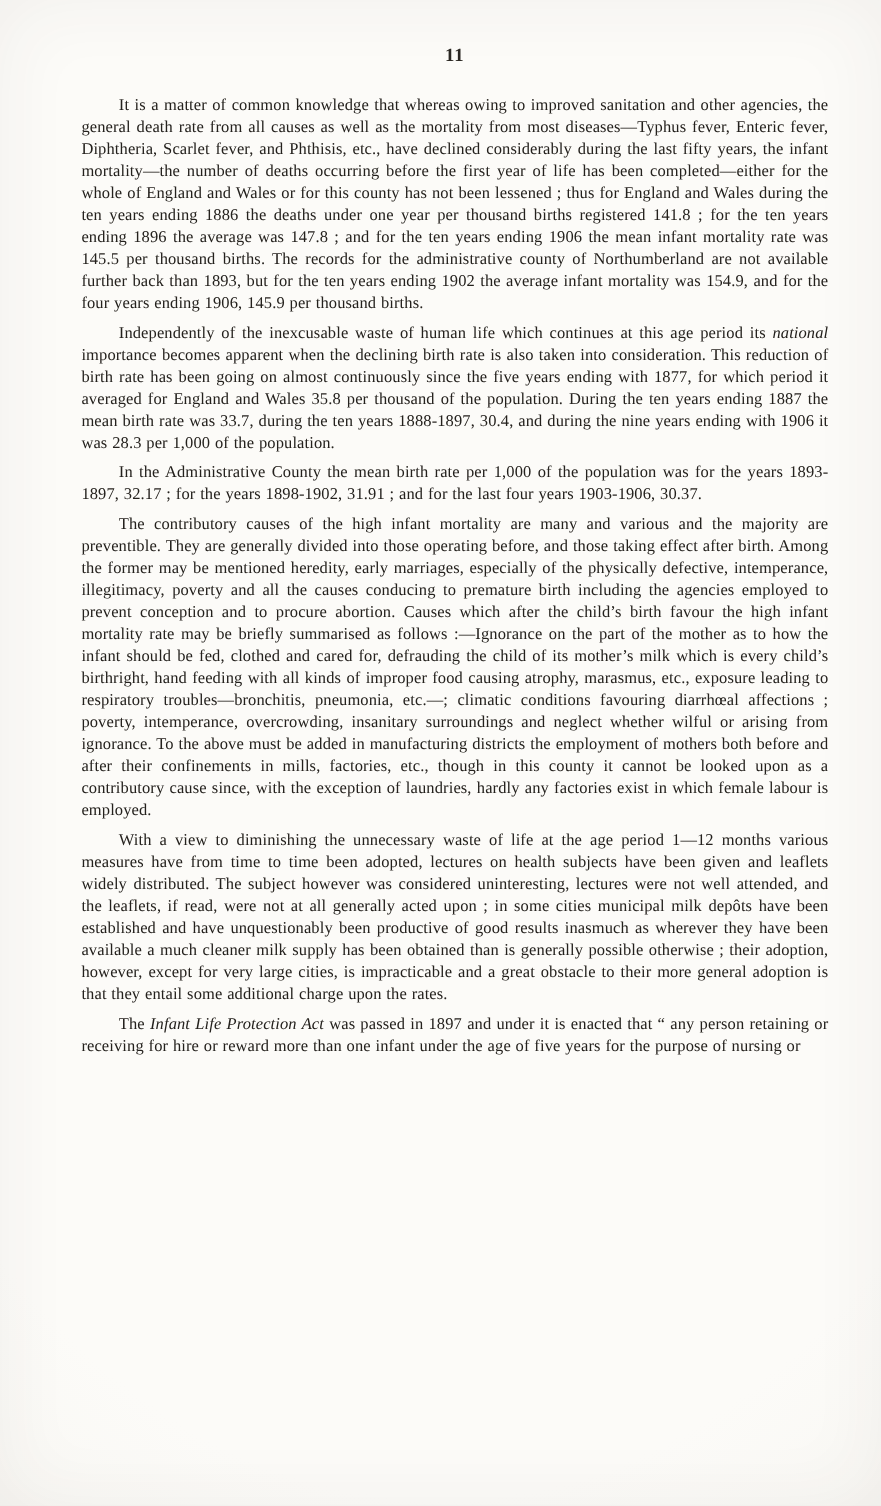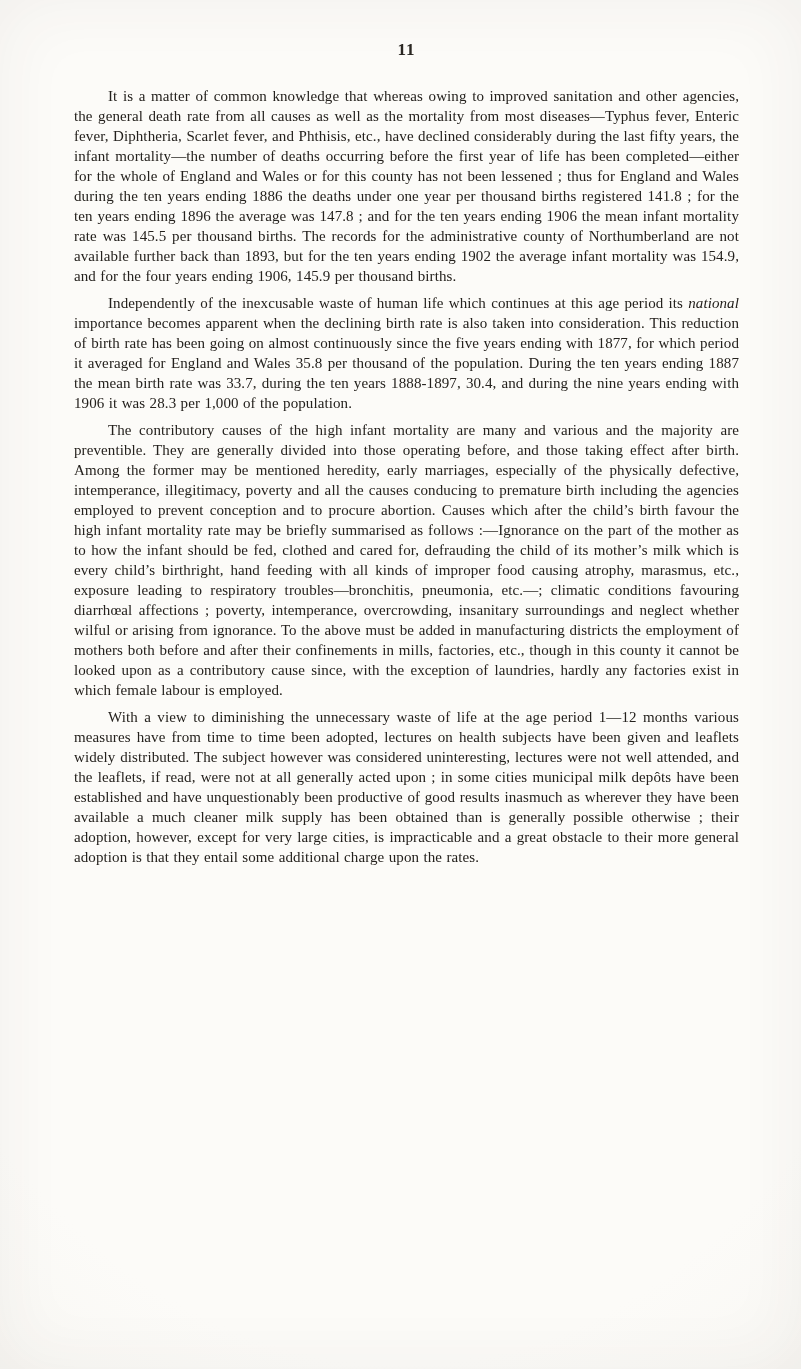--- a/index.html
+++ b/index.html
@@ -8,21 +8,21 @@
     background: #e9e7e1;
   }
   .page {
     position: relative;
     width: 801px;
     height: 1369px;
     box-sizing: border-box;
     margin: 0;
     background: radial-gradient(150% 120% at 50% 42%, #fcfbf8 48%, #edebe4 100%);
     box-shadow: inset 0 0 70px rgba(60, 55, 45, 0.06);
-    padding: 40px 62px 28px 74px;
+    padding: 40px 48px 28px 74px;
     font-family: "Liberation Serif", "DejaVu Serif", serif;
     color: #24211d;
     overflow: hidden;
   }
   .page-number {
     text-align: center;
     font-weight: 700;
     font-size: 17px;
     letter-spacing: 1px;
     margin: 0 0 26px 0;
@@ -43,16 +43,18 @@
   }
 </style>
 </head>
 <body>
 
 <div class="page">
   <div class="page-number">11</div>
   <div class="doc-body">
       <p class="para"><span>It is a matter of common knowledge that whereas owing to improved sanitation and other agencies, the general death rate from all causes as well as the mortality from most diseases—Typhus fever, Enteric fever, Diphtheria, Scarlet fever, and Phthisis, etc., have declined considerably during the last fifty years, the infant mortality—the number of deaths occurring before the first year of life has been completed—either for the whole of England and Wales or for this county has not been lessened ; thus for England and Wales during the ten years ending 1886 the deaths under one year per thousand births registered 141.8 ; for the ten years ending 1896 the average was 147.8 ; and for the ten years ending 1906 the mean infant mortality rate was 145.5 per thousand births. The records for the administrative county of Northumberland are not available further back than 1893, but for the ten years ending 1902 the average infant mortality was 154.9, and for the four years ending 1906, 145.9 per thousand births.</span></p>
       <p class="para"><span>Independently of the inexcusable waste of human life which continues at this age period its </span><em>national</em><span> importance becomes apparent when the declining birth rate is also taken into consideration. This reduction of birth rate has been going on almost continuously since the five years ending with 1877, for which period it averaged for England and Wales 35.8 per thousand of the population. During the ten years ending 1887 the mean birth rate was 33.7, during the ten years 1888-1897, 30.4, and during the nine years ending with 1906 it was 28.3 per 1,000 of the population.</span></p>
+      <p class="para"><span>In the Administrative County the mean birth rate per 1,000 of the population was for the years 1893-1897, 32.17 ; for the years 1898-1902, 31.91 ; and for the last four years 1903-1906, 30.37.</span></p>
       <p class="para"><span>The contributory causes of the high infant mortality are many and various and the majority are preventible. They are generally divided into those operating before, and those taking effect after birth. Among the former may be mentioned heredity, early marriages, especially of the physically defective, intemperance, illegitimacy, poverty and all the causes conducing to premature birth including the agencies employed to prevent conception and to procure abortion. Causes which after the child’s birth favour the high infant mortality rate may be briefly summarised as follows :—Ignorance on the part of the mother as to how the infant should be fed, clothed and cared for, defrauding the child of its mother’s milk which is every child’s birthright, hand feeding with all kinds of improper food causing atrophy, marasmus, etc., exposure leading to respiratory troubles—bronchitis, pneumonia, etc.—; climatic conditions favouring diarrhœal affections ; poverty, intemperance, overcrowding, insanitary surroundings and neglect whether wilful or arising from ignorance. To the above must be added in manufacturing districts the employment of mothers both before and after their confinements in mills, factories, etc., though in this county it cannot be looked upon as a contributory cause since, with the exception of laundries, hardly any factories exist in which female labour is employed.</span></p>
       <p class="para"><span>With a view to diminishing the unnecessary waste of life at the age period 1—12 months various measures have from time to time been adopted, lectures on health subjects have been given and leaflets widely distributed. The subject however was considered uninteresting, lectures were not well attended, and the leaflets, if read, were not at all generally acted upon ; in some cities municipal milk depôts have been established and have unquestionably been productive of good results inasmuch as wherever they have been available a much cleaner milk supply has been obtained than is generally possible otherwise ; their adoption, however, except for very large cities, is impracticable and a great obstacle to their more general adoption is that they entail some additional charge upon the rates.</span></p>
+      <p class="para"><span>The </span><em>Infant Life Protection Act</em><span> was passed in 1897 and under it is enacted that “ any person retaining or receiving for hire or reward more than one infant under the age of five years for the purpose of nursing or</span></p>
     </div>
 </div>
 
 </body></html>

